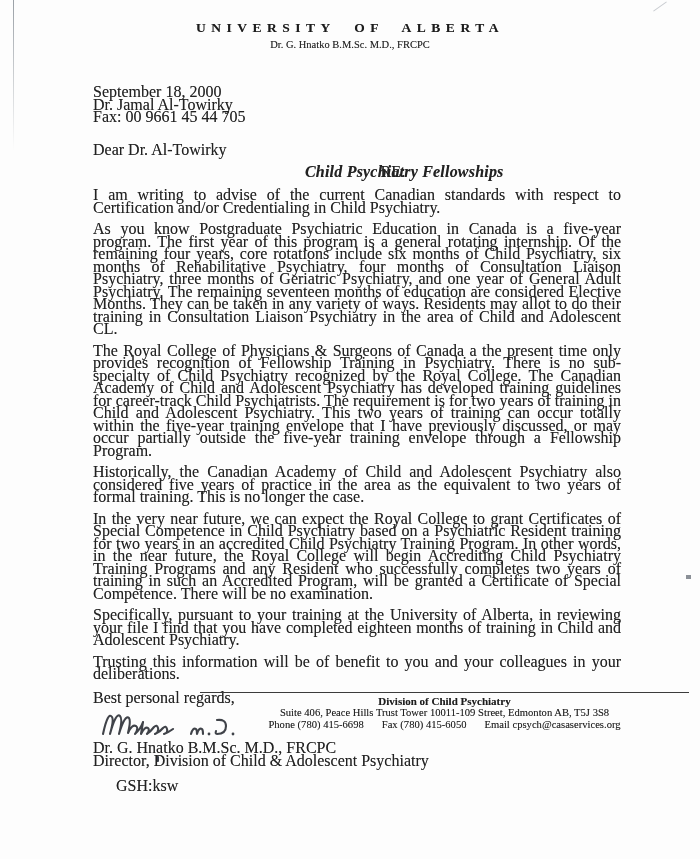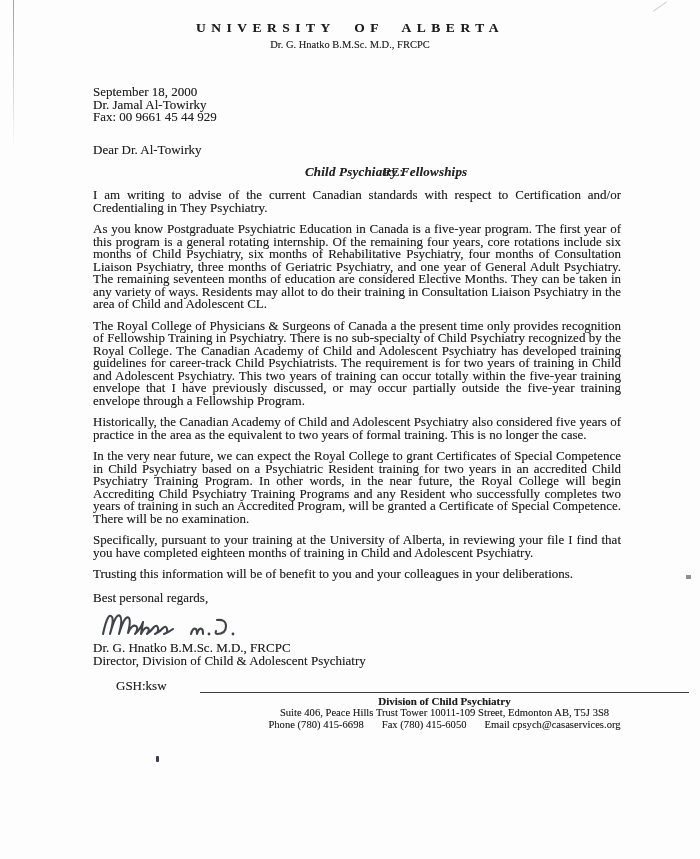--- a/index.html
+++ b/index.html
@@ -29,21 +29,21 @@
   .letterhead { position: absolute; top: 20px; left: 0; width: 100%; text-align: center; }
   .lh-univ {
     font-weight: bold; font-size: 13.5px;
     letter-spacing: 5.5px; word-spacing: 10px;
     color: #1c1c1c;
   }
   .lh-cred { font-size: 10.5px; margin-top: 3px; color: #242424; }
 
   .content {
     position: absolute; left: 93px; top: 86px; width: 528px;
-    font-size: 13px; line-height: 12.5px;
+    font-size: 16px; line-height: 12.5px;
   }
   .date-line { margin: 0; }
   .recipient { }
   .recipient div { line-height: 12.5px; }
   .salutation { margin-top: 20px; }
   .re-line { position: relative; margin-top: 10px; height: 14px; text-align: center; }
   .re-label { margin-left: 72px; }
   .re-subject {
     position: absolute; left: 212px; top: 0;
     font-weight: bold; font-style: italic; letter-spacing: 0.2px;
@@ -78,31 +78,31 @@
     <div class="lh-univ">UNIVERSITY OF ALBERTA</div>
     <div class="lh-cred">Dr. G. Hnatko B.M.Sc. M.D., FRCPC</div>
   </div>
 
   <div class="content">
 
     <div class="date-line">September 18, 2000</div>
 
     <div class="recipient">
       <div>Dr. Jamal Al-Towirky</div>
-      <div>Fax: 00 9661 45 44 929</div>
+      <div>Fax: 00 9661 45 44 705</div>
     </div>
 
     <div class="salutation">Dear Dr. Al-Towirky</div>
 
     <div class="re-line">
       <span class="re-label">RE:</span>
       <span class="re-subject">Child Psychiatry Fellowships</span>
     </div>
 
-    <p class="body">I am writing to advise of the current Canadian standards with respect to Certification and/or Credentialing in They Psychiatry.</p>
+    <p class="body">I am writing to advise of the current Canadian standards with respect to Certification and/or Credentialing in Child Psychiatry.</p>
     <p class="body">As you know Postgraduate Psychiatric Education in Canada is a five-year program. The first year of this program is a general rotating internship. Of the remaining four years, core rotations include six months of Child Psychiatry, six months of Rehabilitative Psychiatry, four months of Consultation Liaison Psychiatry, three months of Geriatric Psychiatry, and one year of General Adult Psychiatry.  The remaining seventeen months of education are considered Elective Months. They can be taken in any variety of ways. Residents may allot to do their training in Consultation Liaison Psychiatry in the area of Child and Adolescent CL.</p>
     <p class="body">The Royal College of Physicians &amp; Surgeons of Canada a the present time only provides recognition of Fellowship Training in Psychiatry. There is no sub-specialty of Child Psychiatry recognized by the Royal College. The Canadian Academy of Child and Adolescent Psychiatry has developed training guidelines for career-track Child Psychiatrists.  The requirement is for two years of training in Child and Adolescent Psychiatry.  This two years of training can occur totally within the five-year training envelope that I have previously discussed, or may occur partially outside the five-year training envelope through a Fellowship Program.</p>
     <p class="body">Historically, the Canadian Academy of Child and Adolescent Psychiatry also considered five years of practice in the area as the equivalent to two years of formal training. This is no longer the case.</p>
     <p class="body">In the very near future, we can expect the Royal College to grant Certificates of Special Competence in Child Psychiatry based on a Psychiatric Resident training for two years in an accredited Child Psychiatry Training Program. In other words, in the near future, the Royal College will begin Accrediting Child Psychiatry Training Programs and any Resident who successfully completes two years of training in such an Accredited Program, will be granted a Certificate of Special Competence.  There will be no examination.</p>
     <p class="body">Specifically, pursuant to your training at the University of Alberta, in reviewing your file I find that you have completed eighteen months of training in Child and Adolescent Psychiatry.</p>
     <p class="body">Trusting this information will be of benefit to you and your colleagues in your deliberations.</p>
 
     <div class="closing">Best personal regards,</div>
 
     <svg class="sig-svg" width="172" height="34" viewBox="0 0 172 34">

